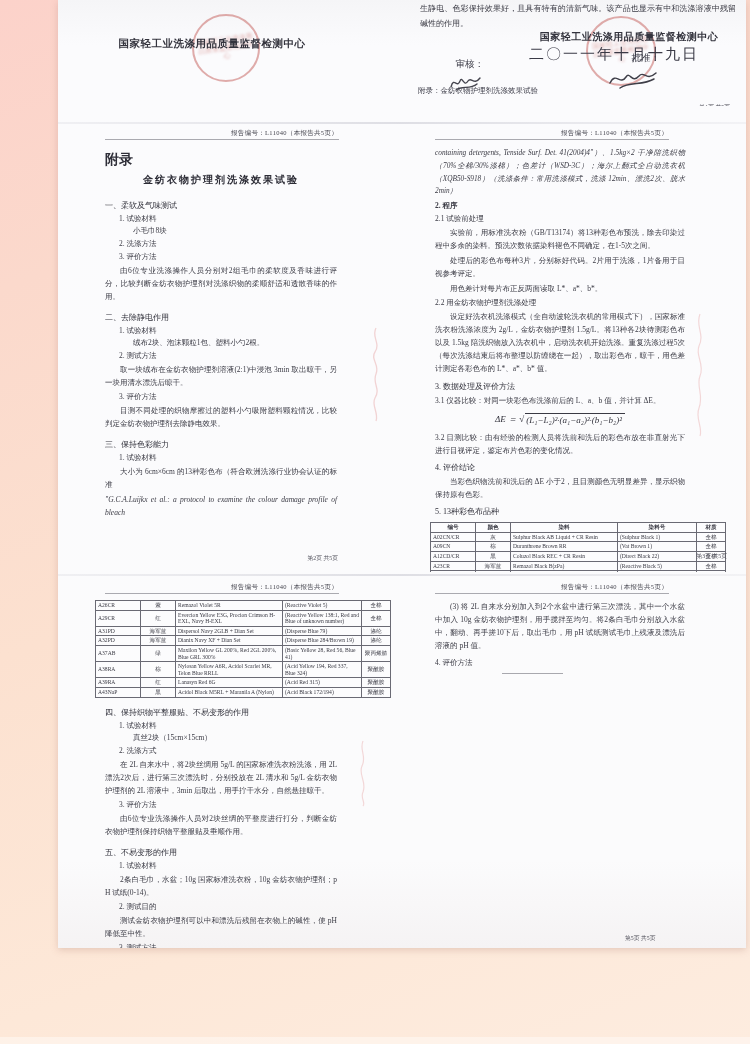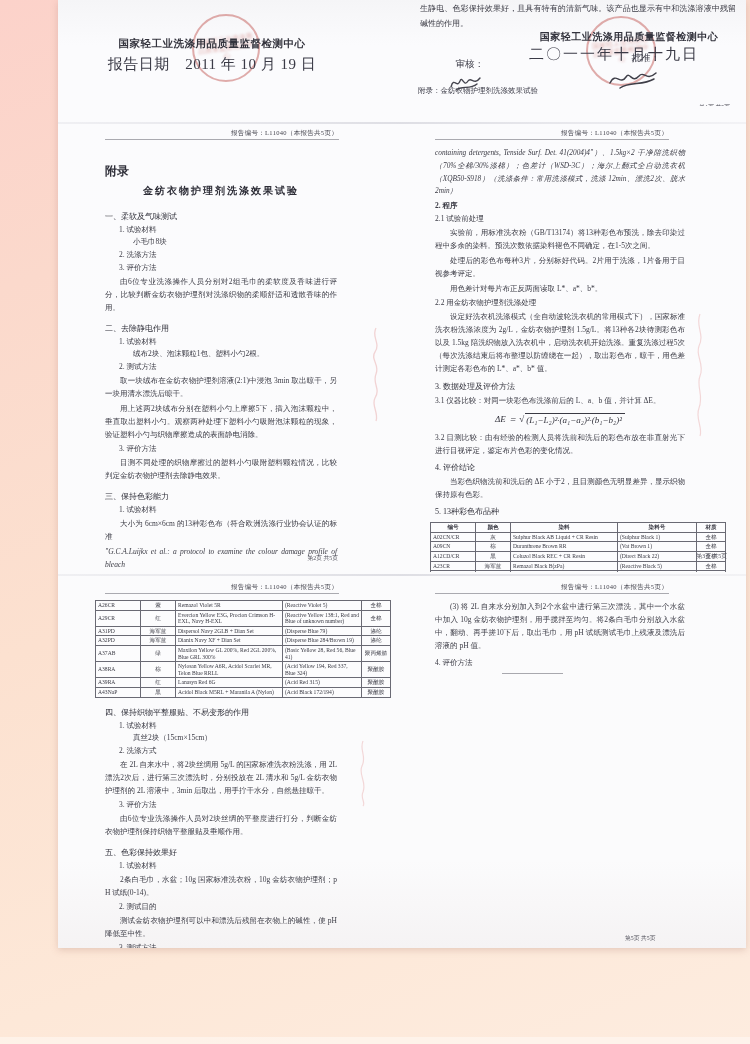--- a/index.html
+++ b/index.html
@@ -13,21 +13,21 @@
     position:absolute;left:58px;top:0;width:688px;height:948px;overflow:hidden;
     background:linear-gradient(180deg,#f5f5f7 0px,#fbfbfd 45px,#fbfbfc 860px,#f5f3f4 948px);
     box-shadow:0 2px 7px rgba(160,110,100,.28);
   }
   .page{position:absolute;overflow:hidden;}
   .seam{position:absolute;left:0;right:0;height:2px;
     background:linear-gradient(90deg,rgba(140,140,158,.10),rgba(140,140,158,.26),rgba(140,140,158,.08));}
   .hdr{position:absolute;font-size:6.5px;color:#44444e;text-align:right;letter-spacing:.3px;}
   .hline{position:absolute;height:1px;background:#5a5a64;opacity:.5;}
   .flow{position:absolute;}
-  .applbl{font-weight:bold;font-size:12px;color:#2f2f39;margin-top:18px;}
+  .applbl{font-weight:bold;font-size:14px;color:#2f2f39;margin-top:6px;}
   .title{font-weight:bold;font-size:10px;letter-spacing:2px;text-align:center;color:#2c2c36;margin-top:4px;}
   .sec{font-weight:normal;font-size:8px;margin-top:9px;color:#2f2f39;}
   .num{font-size:7.5px;margin:3px 0 0 14px;}
   .val{font-size:7.5px;margin:2px 0 0 28px;}
   .para{font-size:7.5px;line-height:13px;margin-top:2px;text-indent:15px;text-align:justify;word-break:break-all;}
   .para.noind{text-indent:0;}
   .cite{font-style:italic;word-break:normal;}
   .foot{position:absolute;font-size:5.8px;color:#4a4a55;}
   .orgline{position:absolute;font-weight:bold;font-size:10.5px;text-align:center;color:#33333d;letter-spacing:.5px;}
   .dateline{position:absolute;font-size:15px;text-align:center;letter-spacing:2px;color:#3a3a46;}
@@ -56,21 +56,20 @@
 </head>
 <body>
 
 <div id="sheet">
 
   <div class="page" style="left:0;top:0;width:334px;height:122px;">
     <div class="stamp" style="left:134px;top:14px;width:64px;height:64px;">
       <span class="stampcore">国家轻工业洗涤用品质量监督检测中心</span>
     </div>
     <div class="orgline" style="left:10px;right:36px;top:37px;">国家轻工业洗涤用品质量监督检测中心</div>
-    <div class="dateline" style="left:10px;right:36px;top:55px;letter-spacing:.5px;">报告日期　2011 年 10 月 19 日</div>
   </div>
 
   <div class="page" style="left:352px;top:0;width:336px;height:106px;">
     <div class="stamp" style="left:176px;top:16px;width:66px;height:66px;">
       <span class="stampcore">国家轻工业洗涤用品质量监督检测中心</span>
     </div>
     <div class="para noind" style="position:absolute;left:10px;right:10px;top:0;font-size:8px;line-height:14.5px;">生静电、色彩保持效果好，且具有特有的清新气味。该产品也显示有中和洗涤溶液中残留碱性的作用。</div>
     <div class="orgline" style="left:104px;right:2px;top:30px;font-size:10px;">国家轻工业洗涤用品质量监督检测中心</div>
     <div class="dateline" style="left:96px;right:24px;top:45px;">二〇一一年十月十九日</div>
     <div class="sigrow" style="left:38px;top:58px;">
@@ -101,21 +100,20 @@
       <div class="num">1. 试验材料</div>
       <div class="val">小毛巾8块</div>
       <div class="num">2. 洗涤方法</div>
       <div class="num">3. 评价方法</div>
       <div class="para">由6位专业洗涤操作人员分别对2组毛巾的柔软度及香味进行评分，比较判断金纺衣物护理剂对洗涤织物的柔顺舒适和透散香味的作用。</div>
       <div class="sec">二、去除静电作用</div>
       <div class="num">1. 试验材料</div>
       <div class="val">绒布2块、泡沫颗粒1包、塑料小勺2根。</div>
       <div class="num">2. 测试方法</div>
       <div class="para">取一块绒布在金纺衣物护理剂溶液(2:1)中浸泡 3min 取出晾干，另一块用清水漂洗后晾干。</div>
-      <div class="para">用上述两2块绒布分别在塑料小勺上摩擦5下，插入泡沫颗粒中，垂直取出塑料小勺。观察两种处理下塑料小勺吸附泡沫颗粒的现象，验证塑料小勺与织物摩擦造成的表面静电消除。</div>
       <div class="num">3. 评价方法</div>
       <div class="para">目测不同处理的织物摩擦过的塑料小勺吸附塑料颗粒情况，比较判定金纺衣物护理剂去除静电效果。</div>
       <div class="sec">三、保持色彩能力</div>
       <div class="num">1. 试验材料</div>
       <div class="para">大小为 6cm×6cm 的13种彩色布（符合欧洲洗涤行业协会认证的标准</div>
       <div class="para noind cite">"G.C.A.Luijkx et al.: a protocol to examine the colour damage profile of bleach</div>
     </div>
     <svg class="wm" style="left:308px;top:200px;" width="16" height="100" viewBox="0 0 16 100">
       <path d="M8 3 C3 12 13 18 7 27 C2 34 12 40 8 49 C4 58 13 64 7 73 C3 80 11 88 8 96" stroke="rgba(224,140,140,.45)" fill="none" stroke-width="1.3"></path>
     </svg>
@@ -265,21 +263,21 @@
             </tr>
           </tbody>
         </table>
       <div class="sec">四、保持织物平整服贴、不易变形的作用</div>
       <div class="num">1. 试验材料</div>
       <div class="val">真丝2块（15cm×15cm）</div>
       <div class="num">2. 洗涤方式</div>
       <div class="para">在 2L 自来水中，将2块丝绸用 5g/L 的国家标准洗衣粉洗涤，用 2L 漂洗2次后，进行第三次漂洗时，分别投放在 2L 清水和 5g/L 金纺衣物护理剂的 2L 溶液中，3min 后取出，用手拧干水分，自然悬挂晾干。</div>
       <div class="num">3. 评价方法</div>
       <div class="para">由6位专业洗涤操作人员对2块丝绸的平整度进行打分，判断金纺衣物护理剂保持织物平整服贴及垂顺作用。</div>
-      <div class="sec">五、色彩保持效果好</div>
+      <div class="sec">五、不易变形的作用</div>
       <div class="num">1. 试验材料</div>
       <div class="para">2条白毛巾，水盆；10g 国家标准洗衣粉，10g 金纺衣物护理剂；pH 试纸(0-14)。</div>
       <div class="num">2. 测试目的</div>
       <div class="para">测试金纺衣物护理剂可以中和漂洗后残留在衣物上的碱性，使 pH 降低至中性。</div>
       <div class="num">3. 测试方法</div>
 
     </div>
     <svg class="wm" style="left:296px;top:160px;" width="14" height="70" viewBox="0 0 14 70">
       <path d="M7 3 C3 12 11 18 6 28 C2 36 11 44 7 54 C4 60 10 65 7 68" stroke="rgba(224,140,140,.4)" fill="none" stroke-width="1.2"></path>
     </svg>

